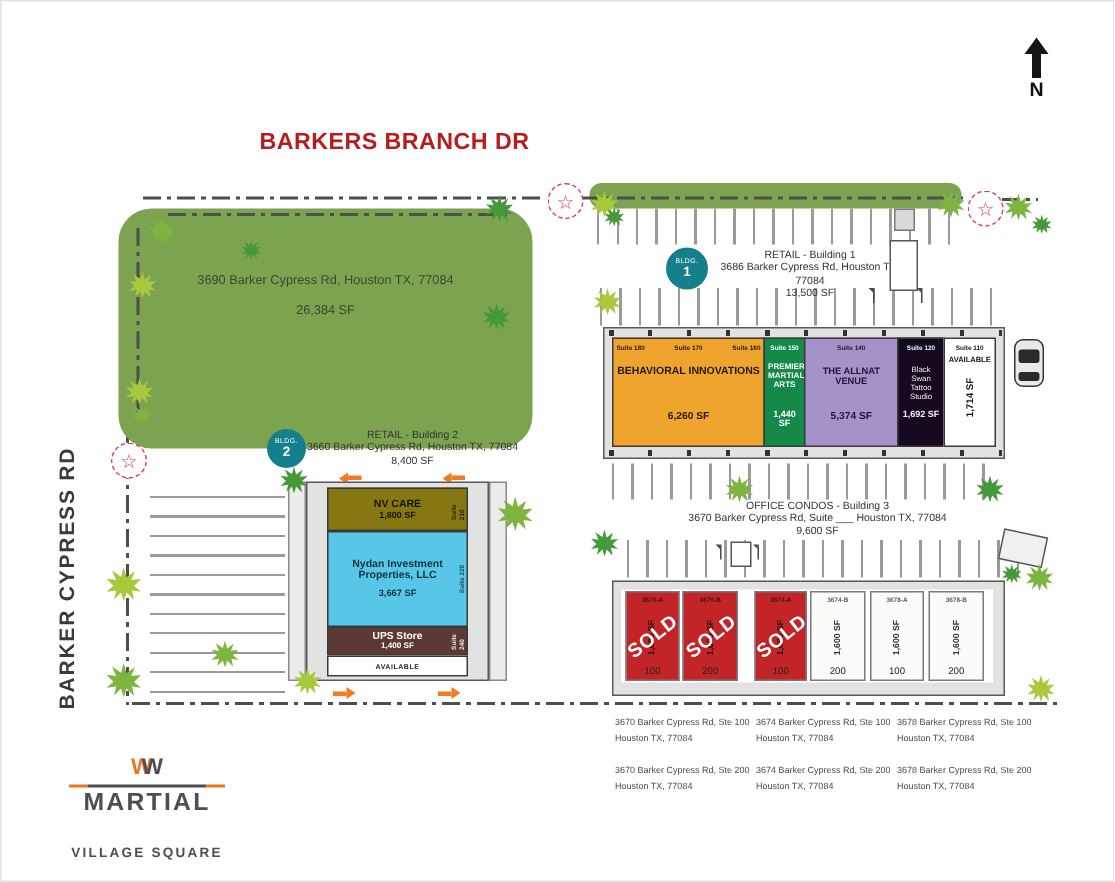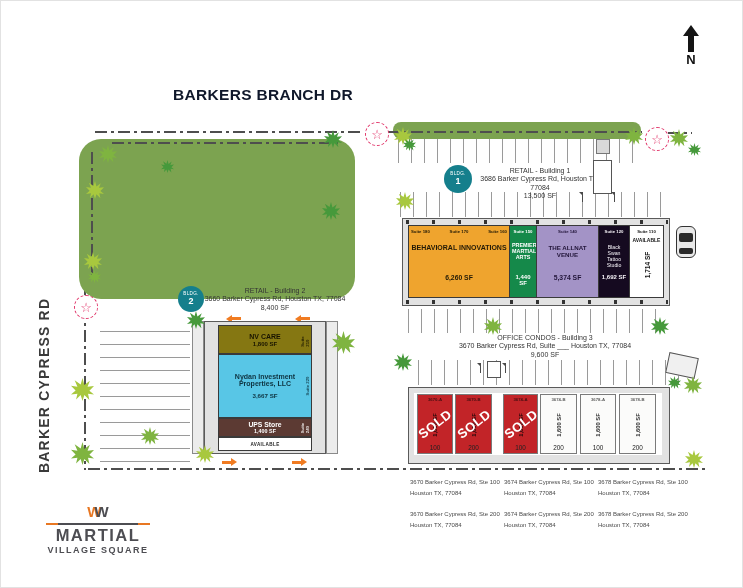--- a/index.html
+++ b/index.html
@@ -31,21 +31,21 @@
     border-top:4.5px solid transparent;border-bottom:4.5px solid transparent;}
   .arrow.left{transform:rotate(180deg);}
 
   .flag{position:absolute;width:7px;height:10px;}
   .flag::before{content:"";position:absolute;left:3px;top:0;width:1.3px;height:10px;background:#4a4a4a;}
   .flag::after{content:"";position:absolute;left:0;top:0;width:0;height:0;
     border-top:3.5px solid #4a4a4a;border-left:3.5px solid transparent;}
 
   
   .title-top{position:absolute;left:170px;top:86px;width:186px;text-align:center;
-    font-size:15.5px;font-weight:bold;color:#0f172a;letter-spacing:.3px;}
+    font-size:15.5px;font-weight:bold;color:#b91c1c;letter-spacing:.3px;}
   .title-left{position:absolute;left:36px;top:277px;height:196px;font-size:14px;font-weight:bold;
     color:#3a3a3a;letter-spacing:1.2px;writing-mode:vertical-rl;transform:rotate(180deg);}
   .north{position:absolute;left:681px;top:25px;}
   .north-n{position:absolute;left:680px;top:52px;width:22px;text-align:center;font-size:13px;font-weight:bold;color:#111;}
 
   
   .pad{position:absolute;left:79px;top:139px;width:276px;height:160px;border-radius:22px;}
   .pad-text{position:absolute;left:79px;top:181px;width:276px;text-align:center;color:#3d4733;font-size:8.5px;}
   .pad-text div{margin-bottom:9.5px;}
 
@@ -101,21 +101,21 @@
   
   .addr{position:absolute;width:92px;font-size:6px;color:#4a4a4a;line-height:7px;}
   .addr .l2{margin-top:3.5px;}
 
   
   .logo{position:absolute;left:46px;top:503px;width:104px;text-align:center;color:#4D4D52;}
   .logo-icon{height:18px;font-size:15px;font-weight:bold;line-height:18px;}
   .logo-icon .w1{color:#E87722;} .logo-icon .w2{color:#4D4D52;margin-left:-7px;}
   .logo-rule{height:1.6px;background:linear-gradient(90deg,#E87722 0 12%,#4D4D52 12% 88%,#E87722 88%);margin:2px 0 2px;}
   .logo-name{font-size:16.5px;font-weight:bold;letter-spacing:1.5px;line-height:17px;}
-  .logo-tag{font-size:9px;font-weight:bold;letter-spacing:1.5px;margin-top:1px;}
+  .logo-tag{font-size:9px;font-weight:bold;letter-spacing:1.5px;margin-top:19px;}
 </style>
 </head>
 <body>
 
 <div class="canvas">
 
   <div class="title-top">BARKERS BRANCH DR</div>
   <div class="title-left">BARKER CYPRESS RD</div>
   <div class="north">
     <svg width="20" height="28" viewBox="0 0 20 28">
@@ -128,20 +128,22 @@
   <div class="dash-h" style="left:388px;top:131px;width:254px;z-index:2;"></div>
   <div class="dash-h" style="left:668px;top:132px;width:24px;"></div>
   <div class="dash-h" style="left:112px;top:142px;width:226px;z-index:2;"></div>
   <div class="dash-v" style="left:91px;top:152px;height:126px;z-index:2;"></div>
   <div class="dash-v" style="left:84px;top:284px;height:186px;"></div>
   <div class="dash-h" style="left:88px;top:468px;width:620px;"></div>
 
   <div class="strip green" style="left:393px;top:122px;width:248px;height:17px;"></div>
   <div class="pad green"></div>
   <div class="pad-text">
+    <div>3690 Barker Cypress Rd, Houston TX, 77084</div>
+    <div>26,384 SF</div>
   </div>
 
   <div class="star-marker" style="left:365px;top:122px;"></div>
   <div class="star-marker" style="left:645px;top:127px;"></div>
   <div class="star-marker" style="left:74px;top:295px;"></div>
 
   <div class="ticks-v" style="left:398px;top:139px;width:244px;height:24px;"></div>
   <div class="ticks-v" style="left:400px;top:192px;width:262px;height:25px;"></div>
   <div class="ticks-v" style="left:408px;top:309px;width:258px;height:24px;"></div>
   <div class="ticks-v" style="left:418px;top:360px;width:266px;height:25px;"></div>

